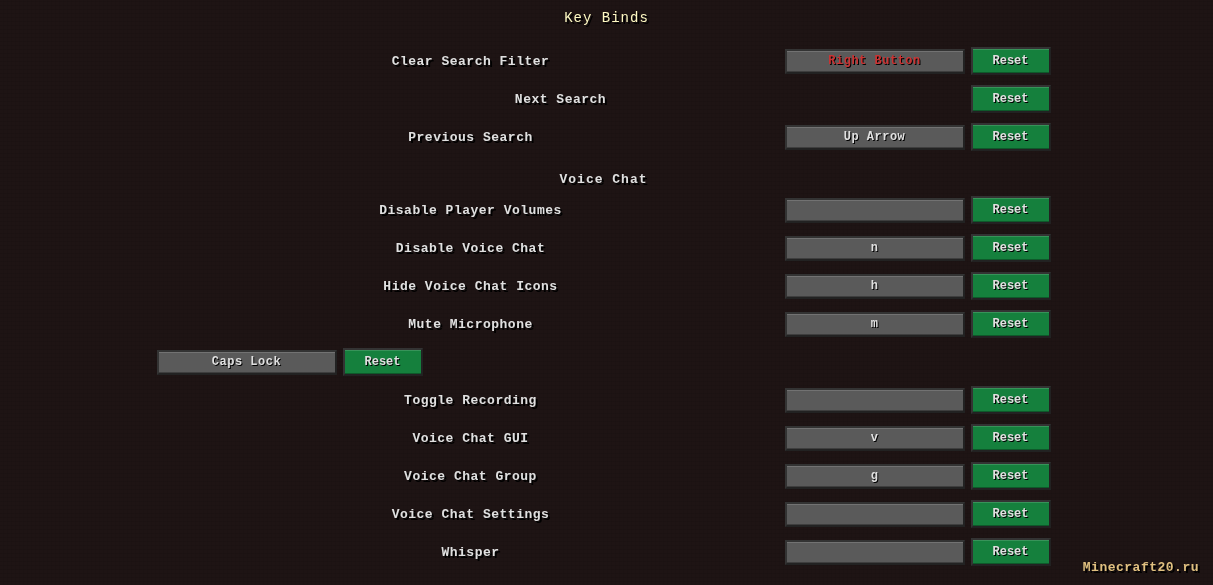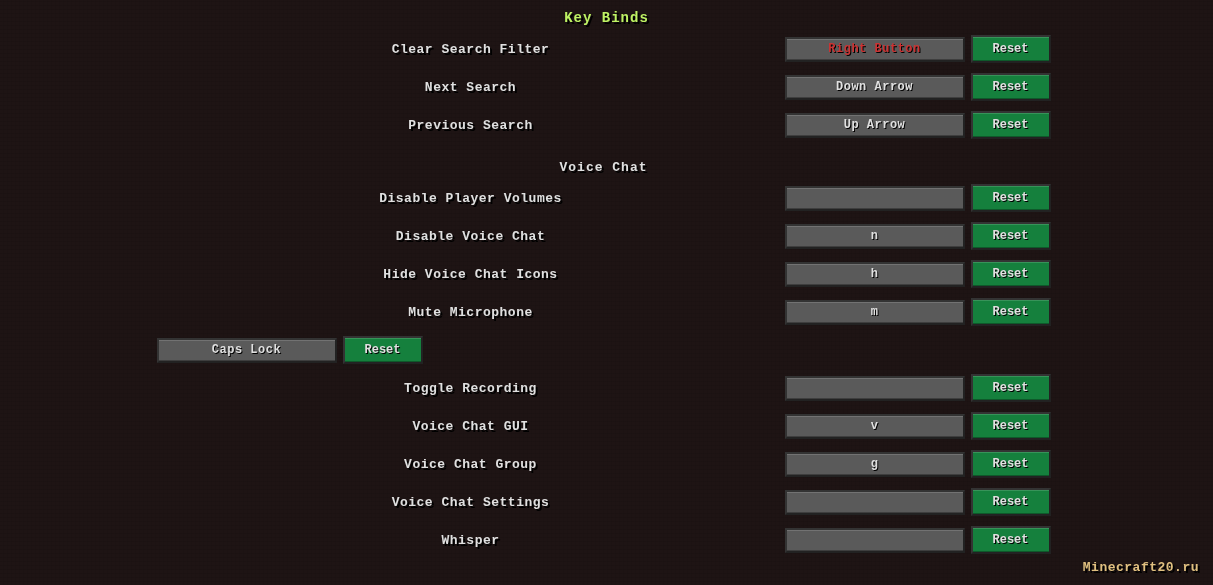--- a/index.html
+++ b/index.html
@@ -36,25 +36,25 @@
     .container {
       position: relative;
       width: 960px;
       margin: 0 auto;
       padding: 10px 0;
       height: 100%;
     }
 
     .page-title {
       text-align: center;
-      color: #bef264;
+      color: #fef9c3;
       font-size: 14px;
       letter-spacing: 1px;
-      margin-bottom: 4px;
-      font-weight: bold;
+      margin-bottom: 16px;
+      font-weight: normal;
       text-shadow: 2px 2px 0 #000;
     }
 
     .scrollable-area {
       height: calc(100% - 40px);
       overflow-y: scroll;
       overflow-x: hidden;
       padding-right: 6px;
       scrollbar-width: thin;
       scrollbar-color: #888 #333;
@@ -174,21 +174,20 @@
   <div class="scrollable-area">
 
     <div id="keybind-list">
         <div class="keybind-row">
           <div class="row-label">Clear Search Filter</div>
           <button class="keybind-btn highlight">Right Button</button>
           <button class="reset-btn">Reset</button>
         </div>
         <div class="keybind-row">
           <div class="row-label">Next Search</div>
-          <button class="keybind-btn">Down Arrow</button>
           <button class="reset-btn">Reset</button>
         </div>
         <div class="keybind-row">
           <div class="row-label">Previous Search</div>
           <button class="keybind-btn">Up Arrow</button>
           <button class="reset-btn">Reset</button>
         </div>
         <div class="spacer"></div>
         <div class="section-header">Voice Chat</div>
         <div class="keybind-row">

